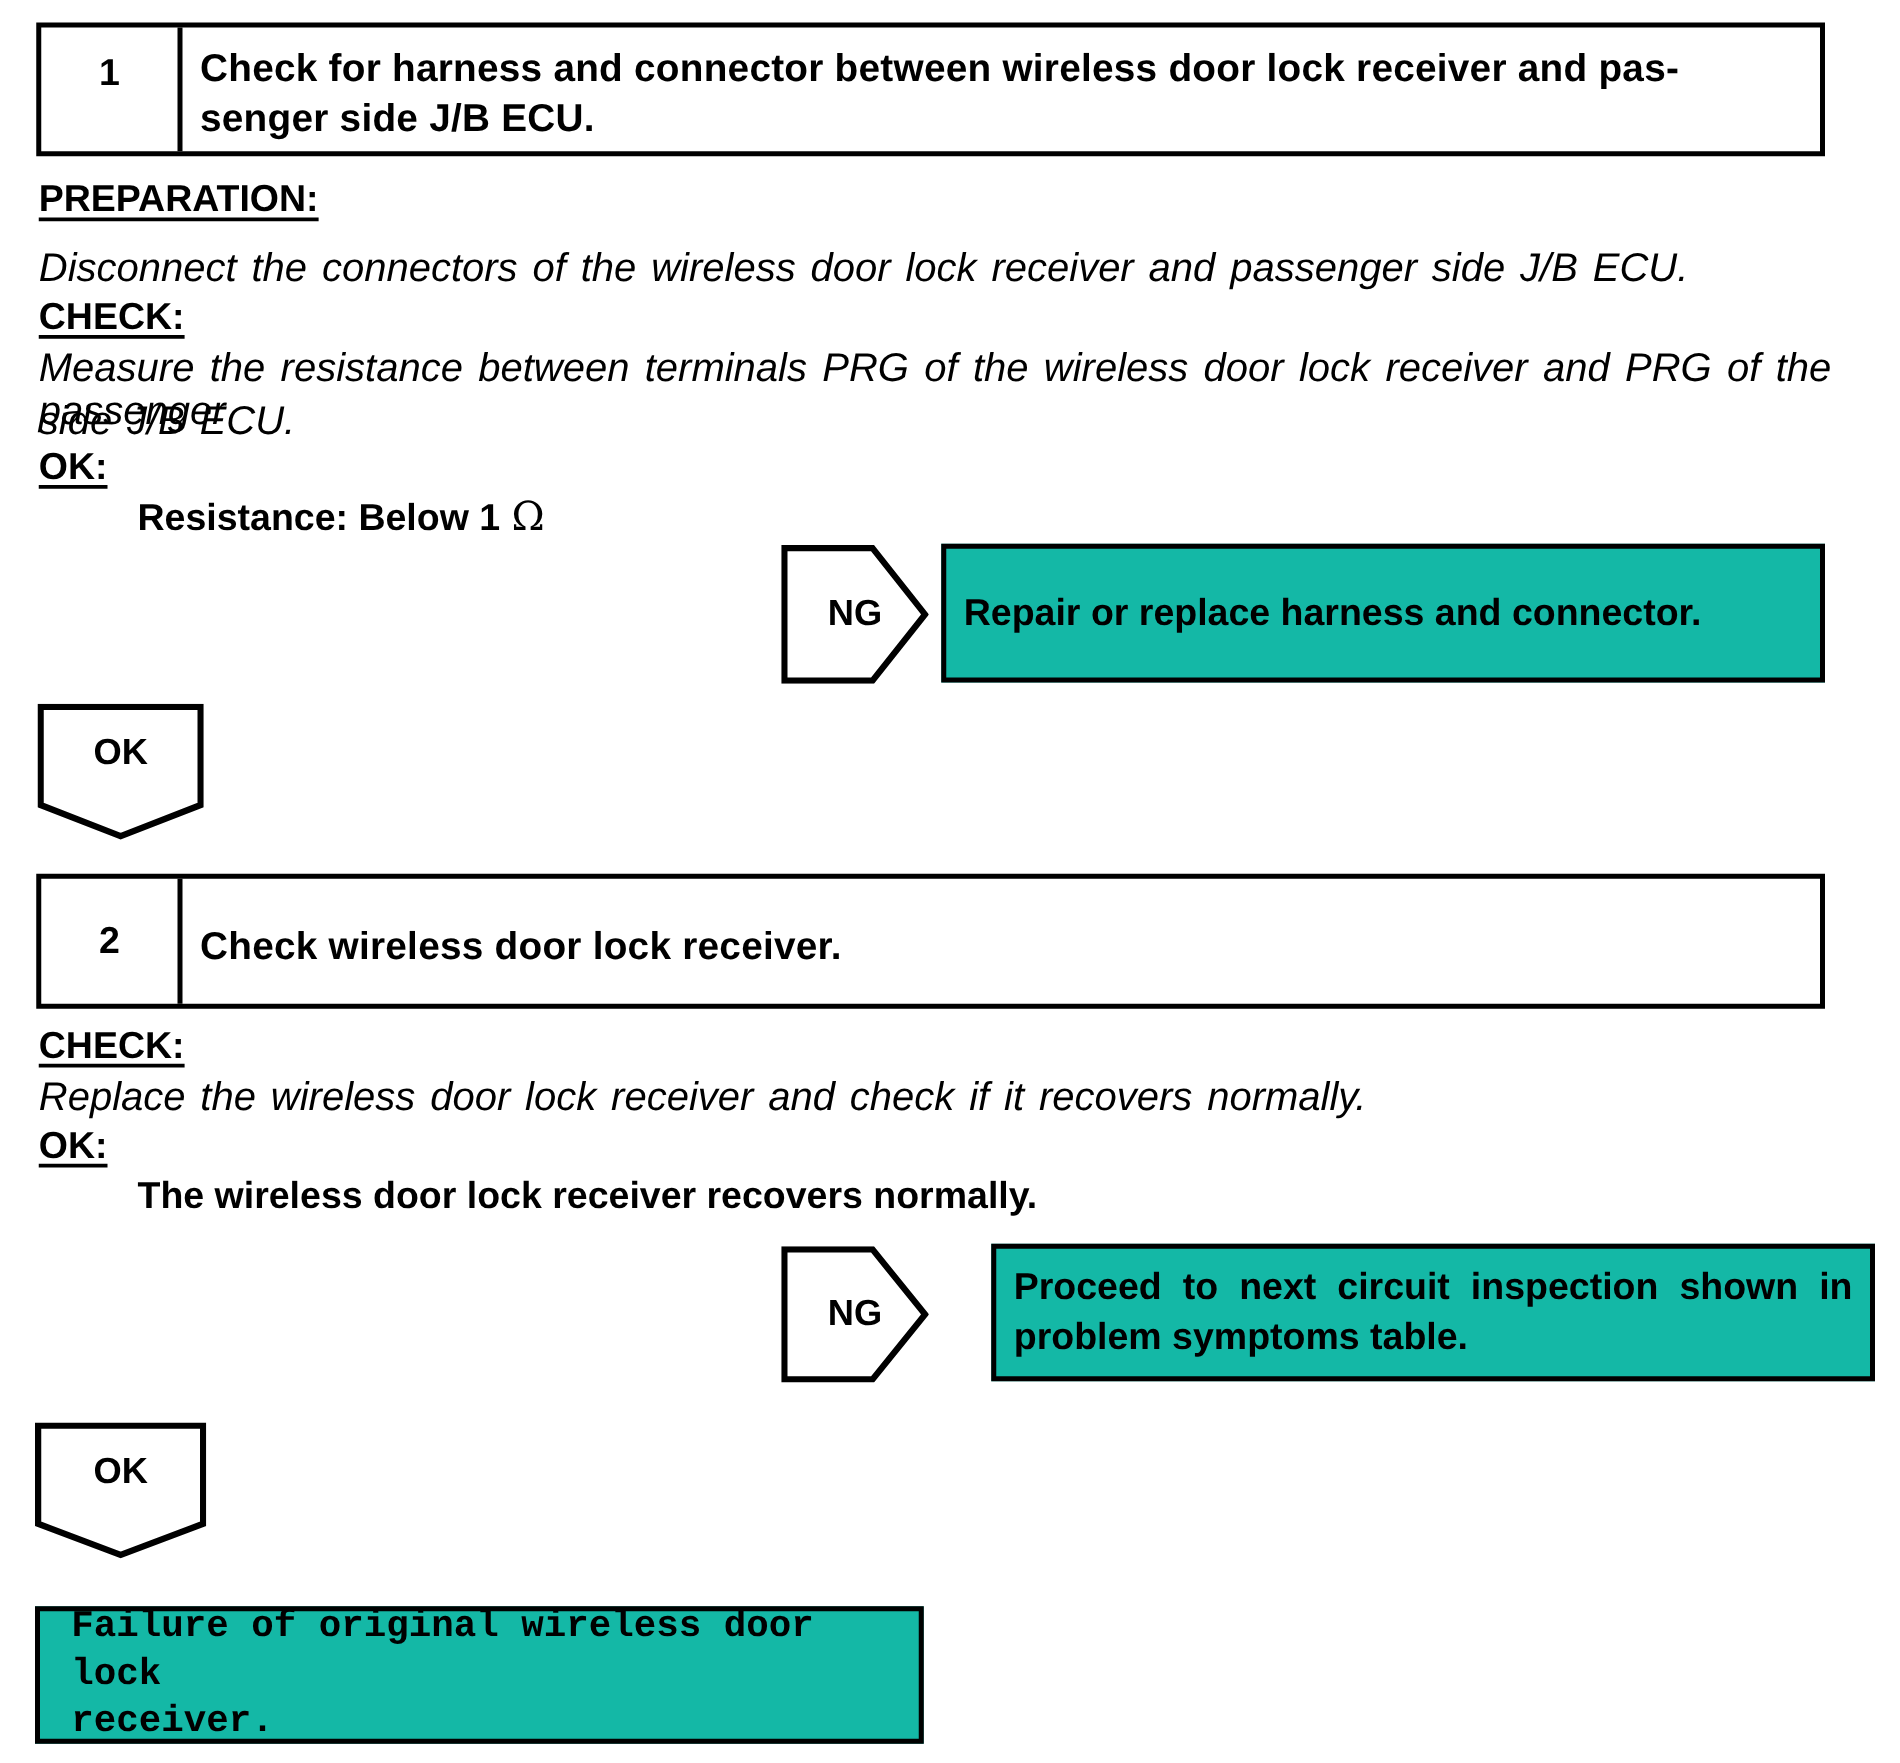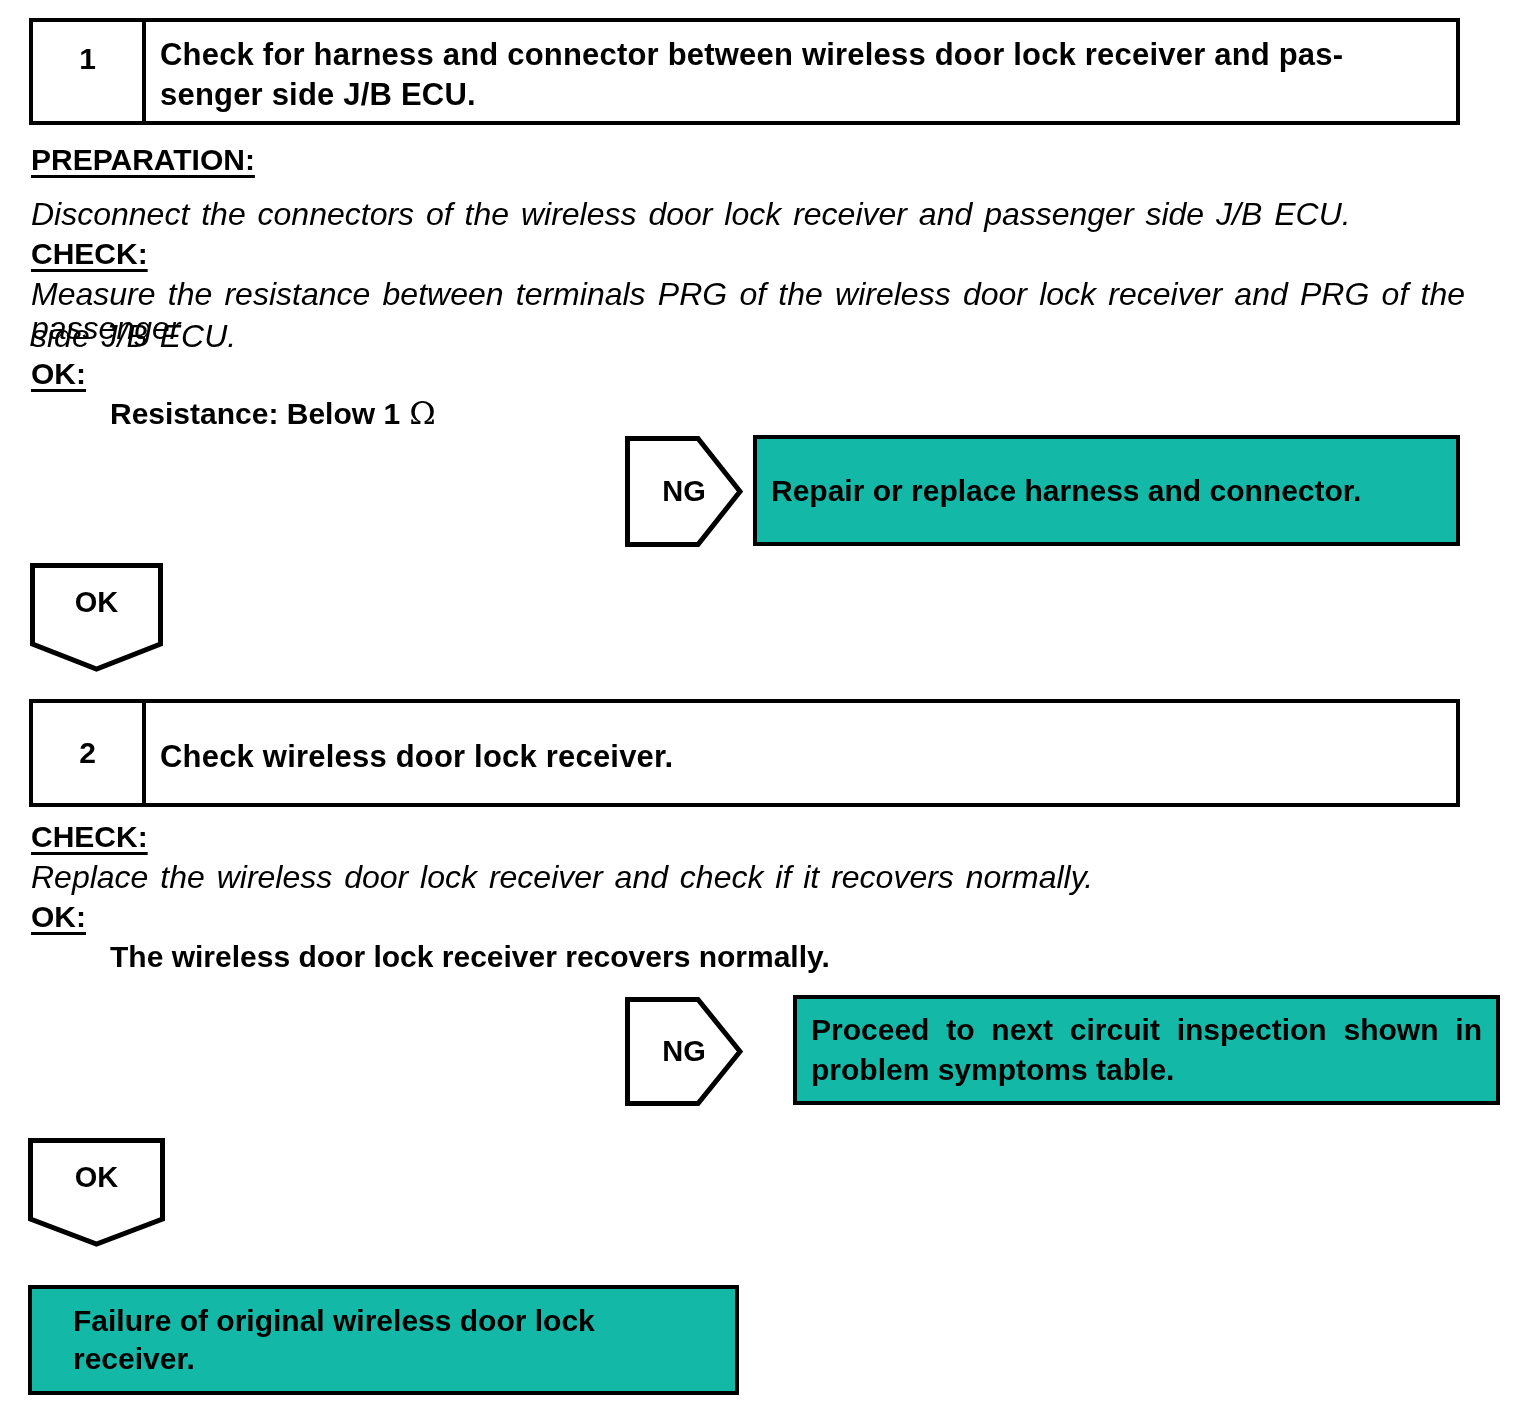--- a/index.html
+++ b/index.html
@@ -20,21 +20,21 @@
   .tbold{position:absolute;left:110px;font-size:30px;font-weight:bold;line-height:34px;white-space:nowrap;}
   .stretch{white-space:normal;text-align:justify;text-align-last:justify;word-spacing:normal;}
   
   .shape{position:absolute;}
   .shape svg{position:absolute;left:0;top:0;}
   .shape .lbl{position:absolute;left:0;top:0;width:100%;height:100%;display:flex;align-items:center;justify-content:center;font-weight:bold;font-size:29px;}
   .ok-shape .lbl{padding-bottom:30px;box-sizing:border-box;}
   
   .action-box{position:absolute;border:4px solid #000;box-sizing:border-box;background:#14b8a6;display:flex;flex-direction:column;justify-content:center;font-weight:bold;font-size:30px;line-height:40px;}
   .action-box .row{padding:0 14px;}
-  .result-box .row{padding:0 0 0 41px;}
+  .result-box .row{padding:0 0 0 25px;font-family:Liberation Mono, monospace;}
   .result-box{line-height:38px;}
   .sym{font-family:"DejaVu Serif","Liberation Serif",serif;font-weight:normal;font-size:32px;margin-left:9px;}
 </style>
 </head>
 <body>
 
 <div id="page">
 
   <div class="step-box" style="top:18px;height:107px;">
     <div class="num-cell num-top">

